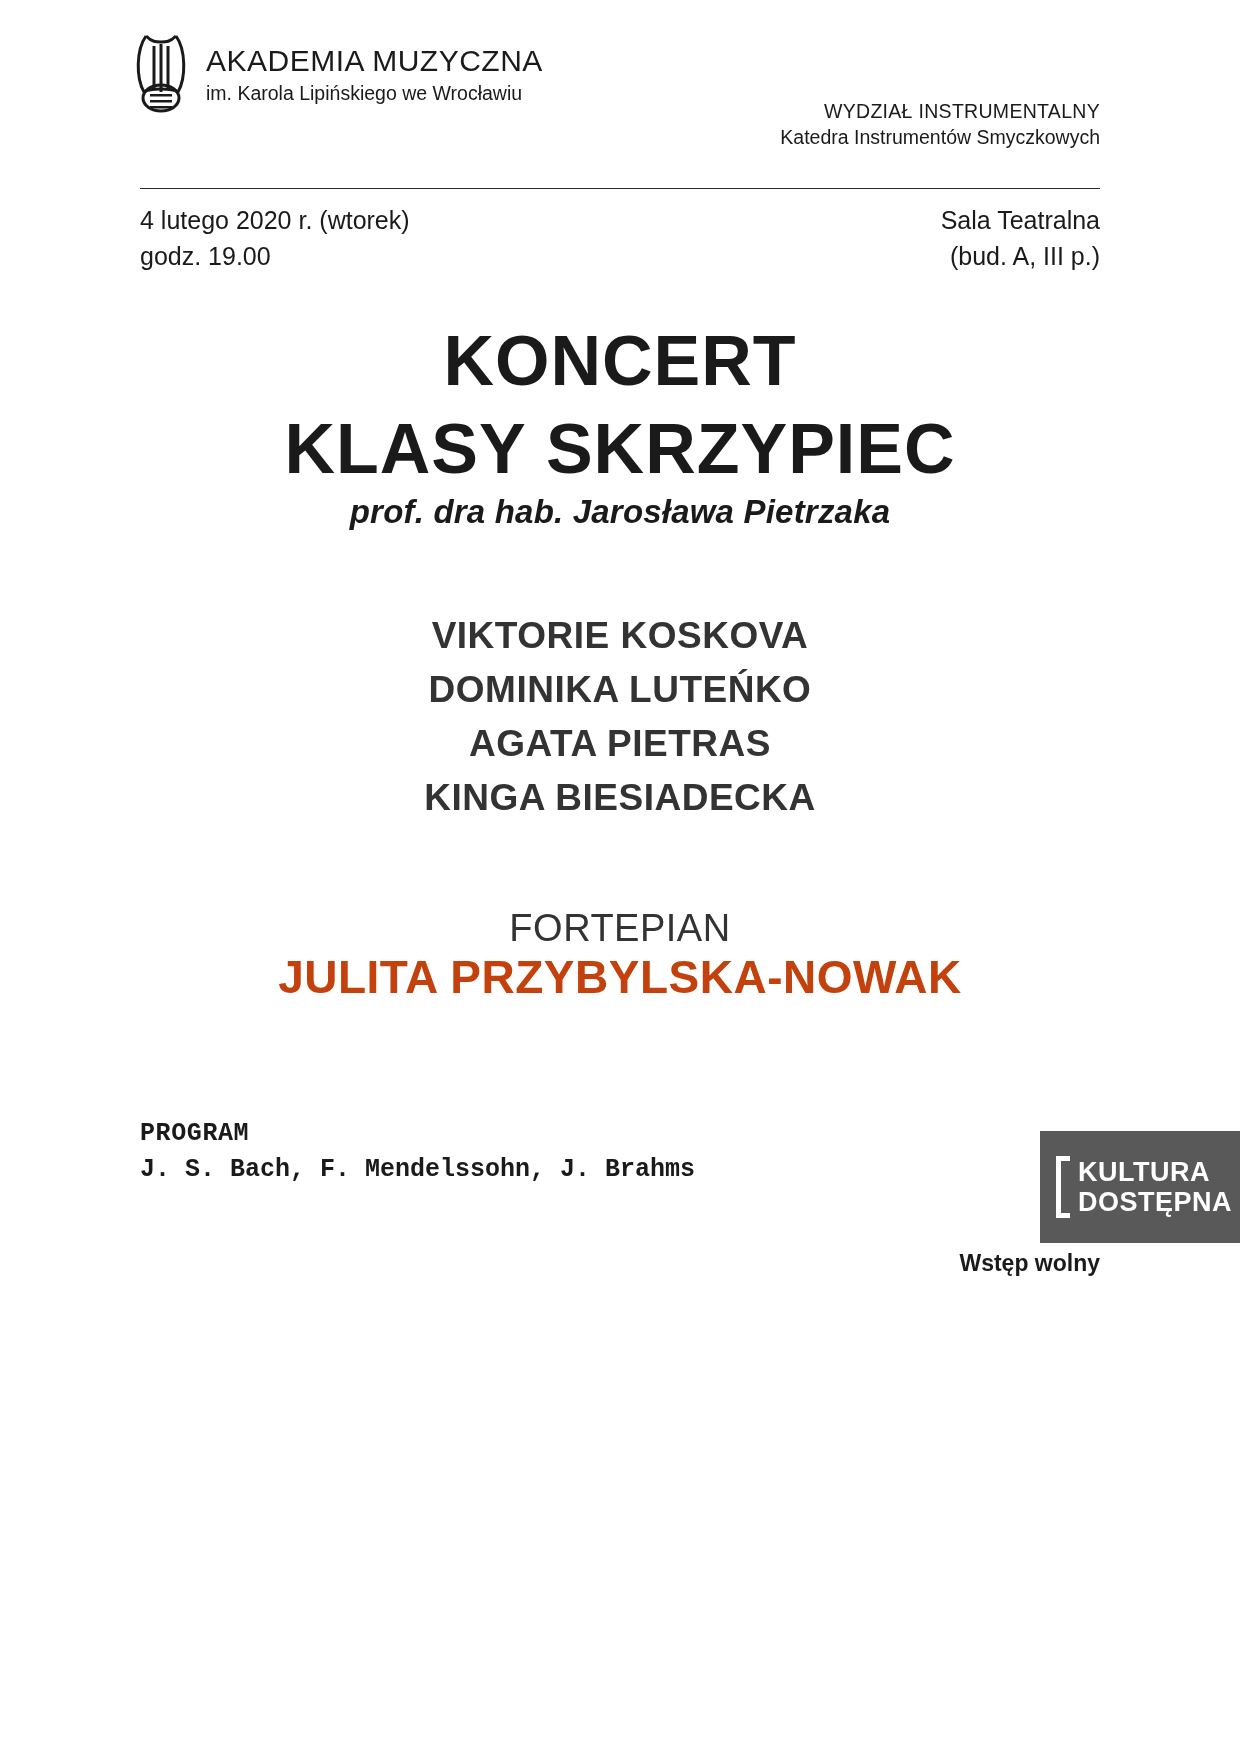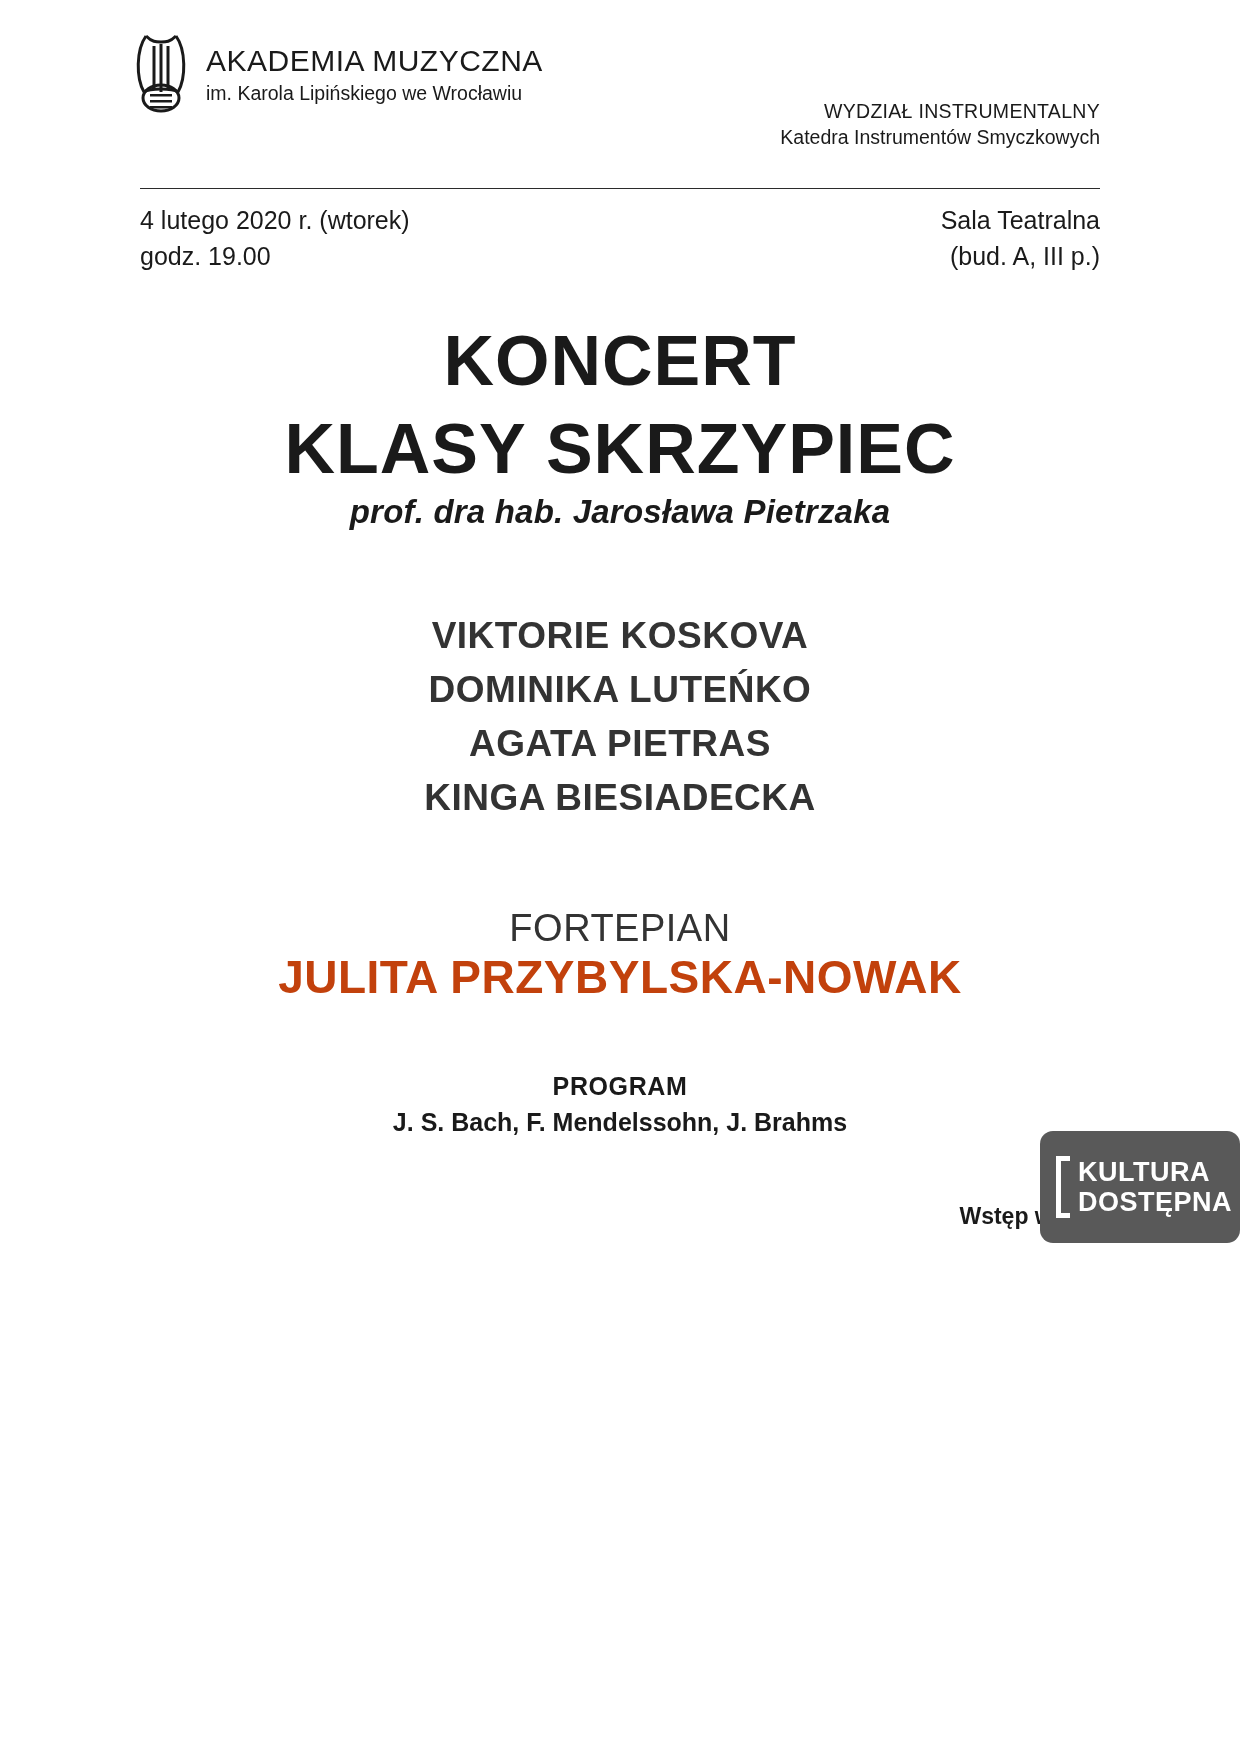--- a/index.html
+++ b/index.html
@@ -143,22 +143,22 @@
   }
   .piano-name {
     font-size: 46px;
     font-weight: bold;
     letter-spacing: 0.5px;
     color: #c2410c;
   }
 
   
   .program-block {
-    text-align: center;
-    margin-top: 68px;
+    margin-top: 115px;
+    font-family: Liberation Mono, monospace;
   }
   .program-heading {
     font-size: 25px;
     font-weight: bold;
     letter-spacing: 0.6px;
   }
   .program-line {
     font-size: 25px;
     font-weight: bold;
     line-height: 1.5;
@@ -178,21 +178,20 @@
     right: 0px;
     bottom: 175px;
     width: 200px;
     height: 112px;
     background: #595959;
     color: #ffffff;
     box-sizing: border-box;
     display: flex;
     align-items: center;
     padding-left: 16px;
-    border-radius: 13px;
   }
   .badge-bracket {
     width: 14px;
     height: 62px;
     border-left: 5px solid #ffffff;
     border-top: 5px solid #ffffff;
     border-bottom: 5px solid #ffffff;
     box-sizing: border-box;
     margin-right: 8px;
   }

